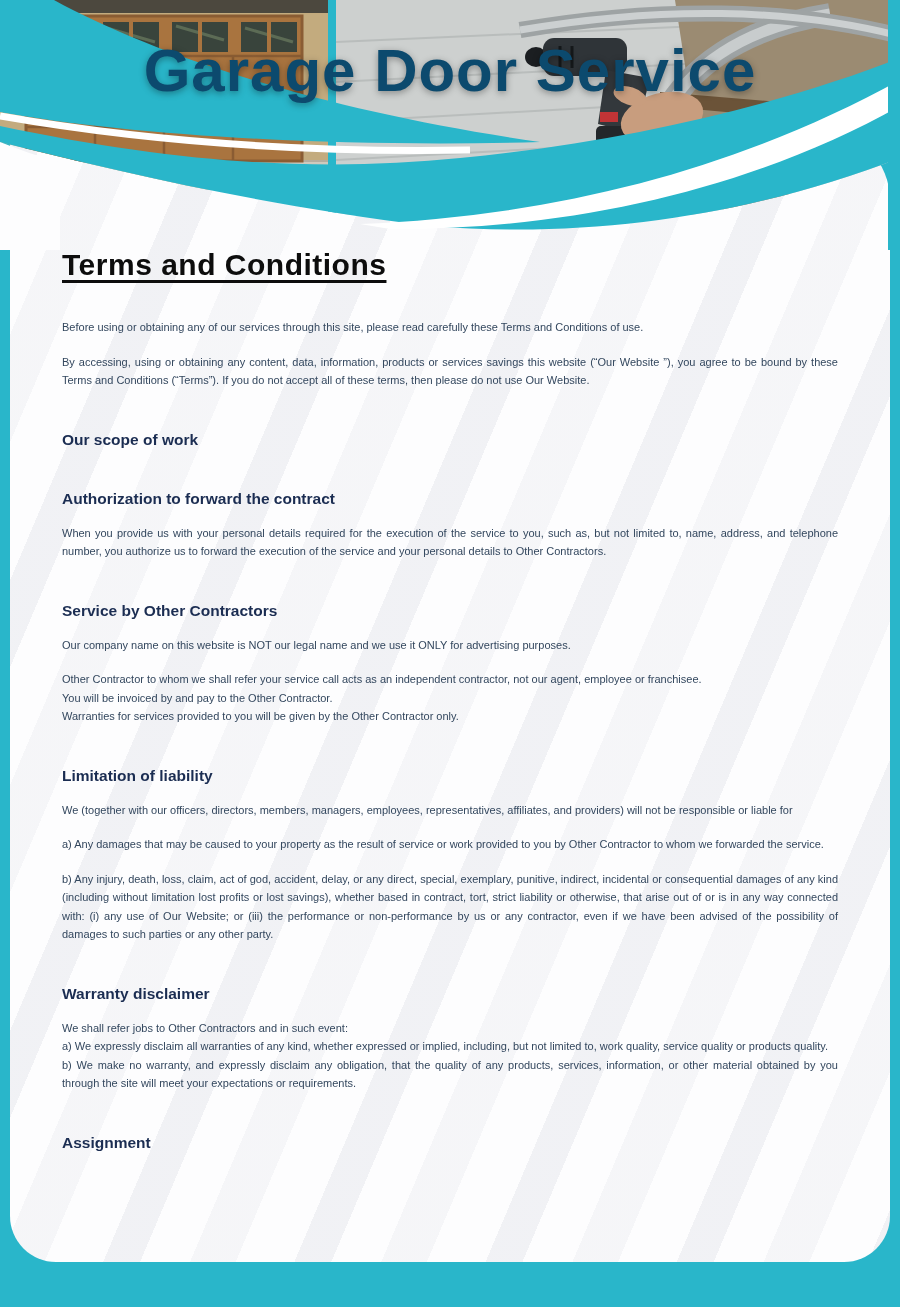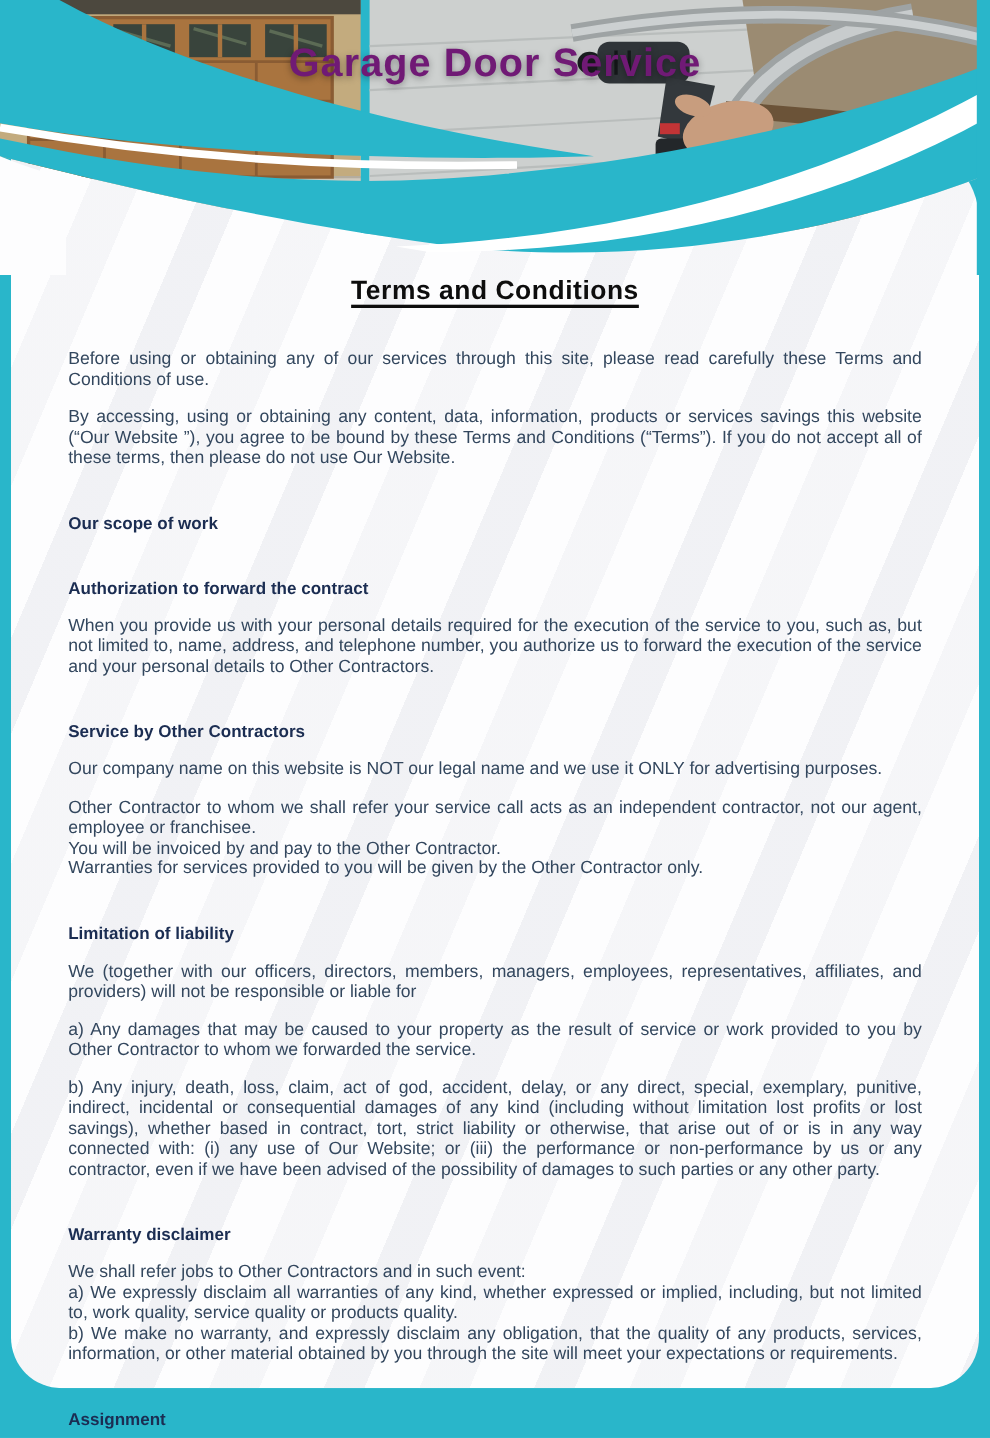--- a/index.html
+++ b/index.html
@@ -9,30 +9,30 @@
   .card{position:absolute;left:10px;right:10px;top:130px;bottom:45px;
         background:
           repeating-linear-gradient(113deg,
             rgba(221,223,230,0.38) 0 34px,
             rgba(255,255,255,0) 34px 80px,
             rgba(221,223,230,0.24) 80px 122px,
             rgba(255,255,255,0) 122px 176px),
           #fdfdfe;
         border-radius:0 70px 46px 46px;}
   .content{padding:0 52px;}
-  .content h1{margin:116px 0 35px 0;text-align:center;font-size:24px;line-height:37px;
+  .content h1{margin:116px 0 35px 0;text-align:left;font-size:30px;line-height:37px;
         font-weight:bold;color:#0d0d0d;letter-spacing:.5px;
         text-decoration:underline;text-decoration-thickness:2.5px;text-underline-offset:5px;}
-  .content p{margin:16px 0;font-size:16px;line-height:18.5px;color:#33475e;
+  .content p{margin:16px 0;font-size:11px;line-height:18.5px;color:#33475e;
         text-align:justify;white-space:pre-line;}
   .content h2{margin:40px 0 6px 0;font-size:15.5px;line-height:19px;font-weight:bold;color:#1b2d52;}
   
   .header-svg{position:absolute;top:0;left:0;pointer-events:none;}
   .site-title{position:absolute;top:36px;left:0;width:900px;text-align:center;
-        font-size:36px;font-weight:bold;letter-spacing:1px;color:#701a75;
+        font-size:60px;font-weight:bold;letter-spacing:1px;color:#0c4a6e;
         text-shadow:0 2px 7px rgba(0,0,0,.35);}
 </style>
 </head>
 <body>
 
 <div class="page">
 
   <div class="card">
     <div class="content">
       <h1>Terms and Conditions</h1>

